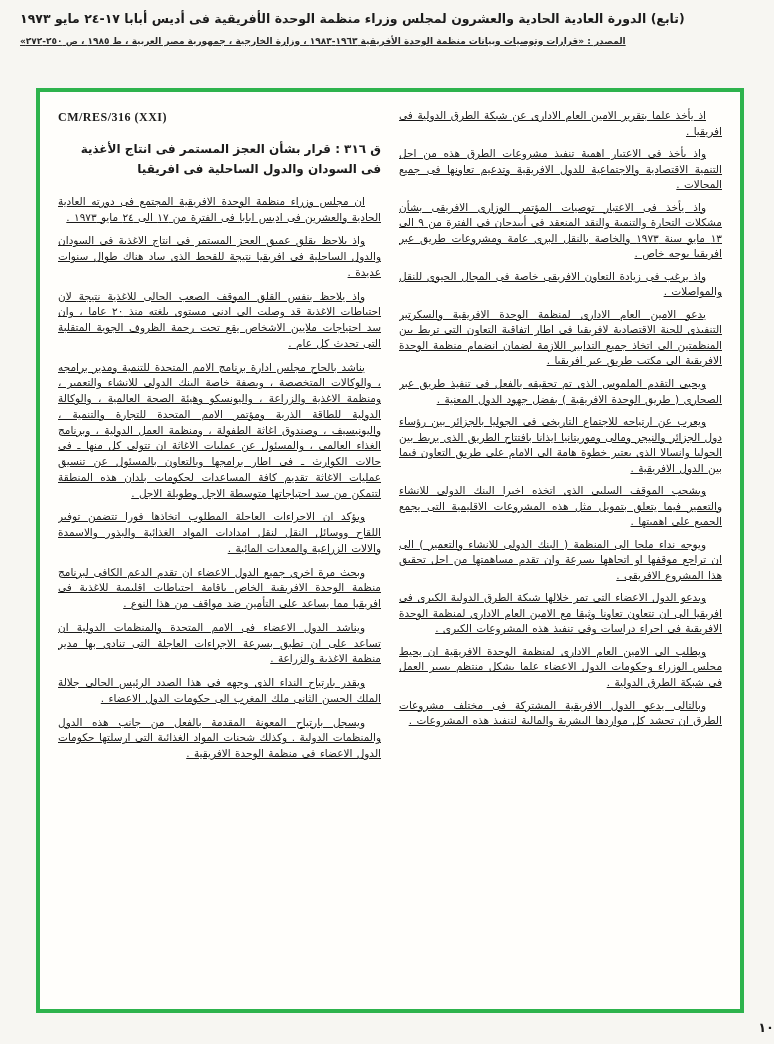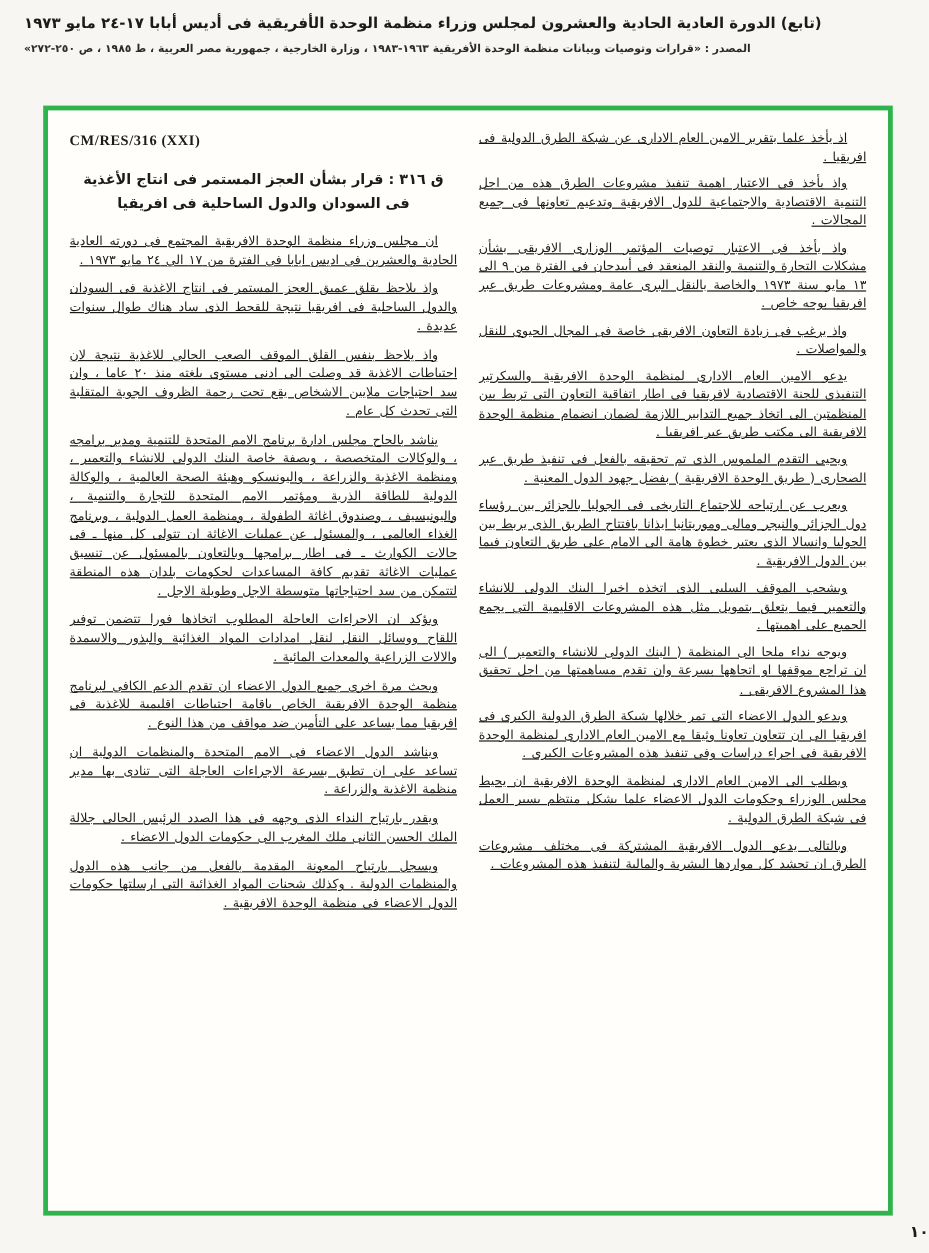--- a/index.html
+++ b/index.html
@@ -29,20 +29,21 @@
     font-size: 12.5px;
     font-weight: bold;
     letter-spacing: 0.2px;
     line-height: 1.5;
   }
   .header-line2 {
     font-size: 9px;
     font-weight: bold;
     margin-top: 7px;
     color: #2a2a2a;
+    text-decoration: underline;
   }
 
   
   .page-frame {
     position: absolute;
     left: 36px;
     top: 88px;
     width: 708px;
     height: 925px;
     border: 4px solid #2eb34d;
@@ -71,21 +72,20 @@
     text-align: left;
     font-family: Liberation Serif, serif;
     font-size: 12px;
     font-weight: bold;
     letter-spacing: 0.5px;
     margin: 2px 0 14px 0;
   }
 
   .res-title {
     direction: rtl;
-    text-align: center;
     font-size: 12px;
     font-weight: bold;
     line-height: 1.7;
     margin: 0 0 14px 0;
   }
 
   .para {
     direction: rtl;
     text-align: justify;
     font-size: 10.5px;

